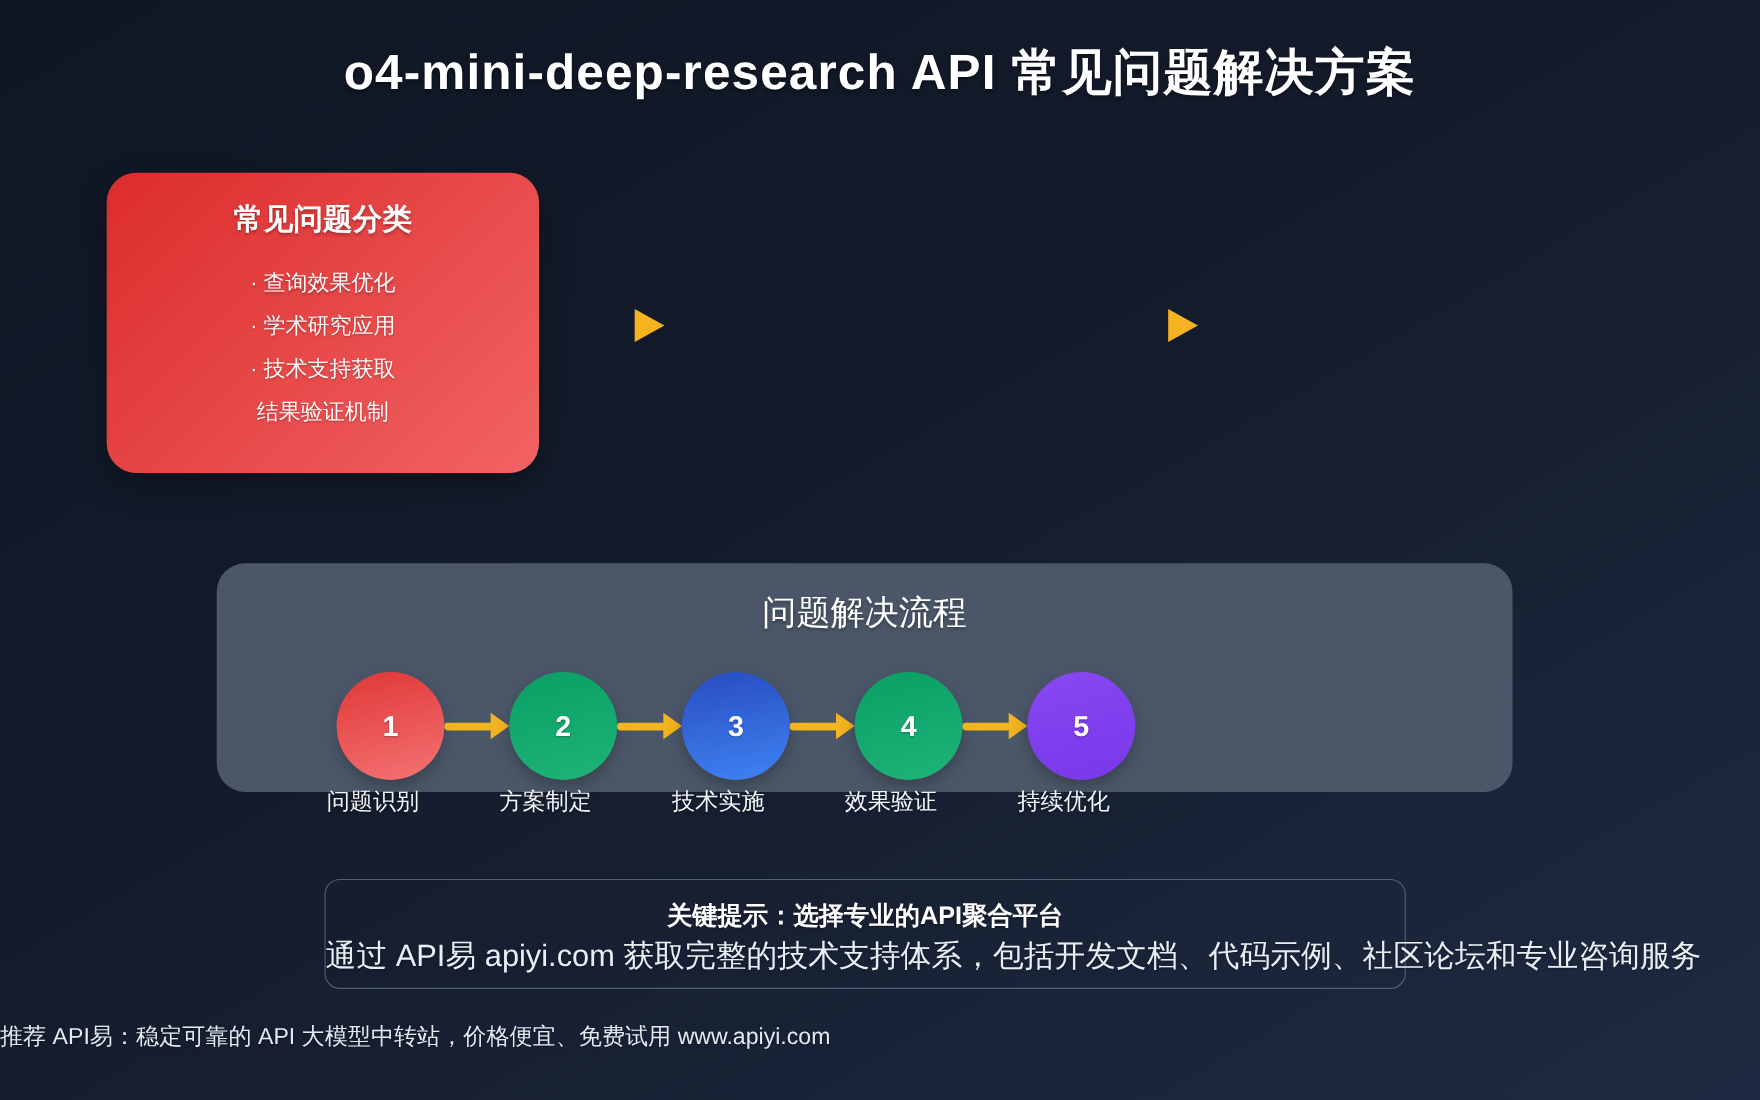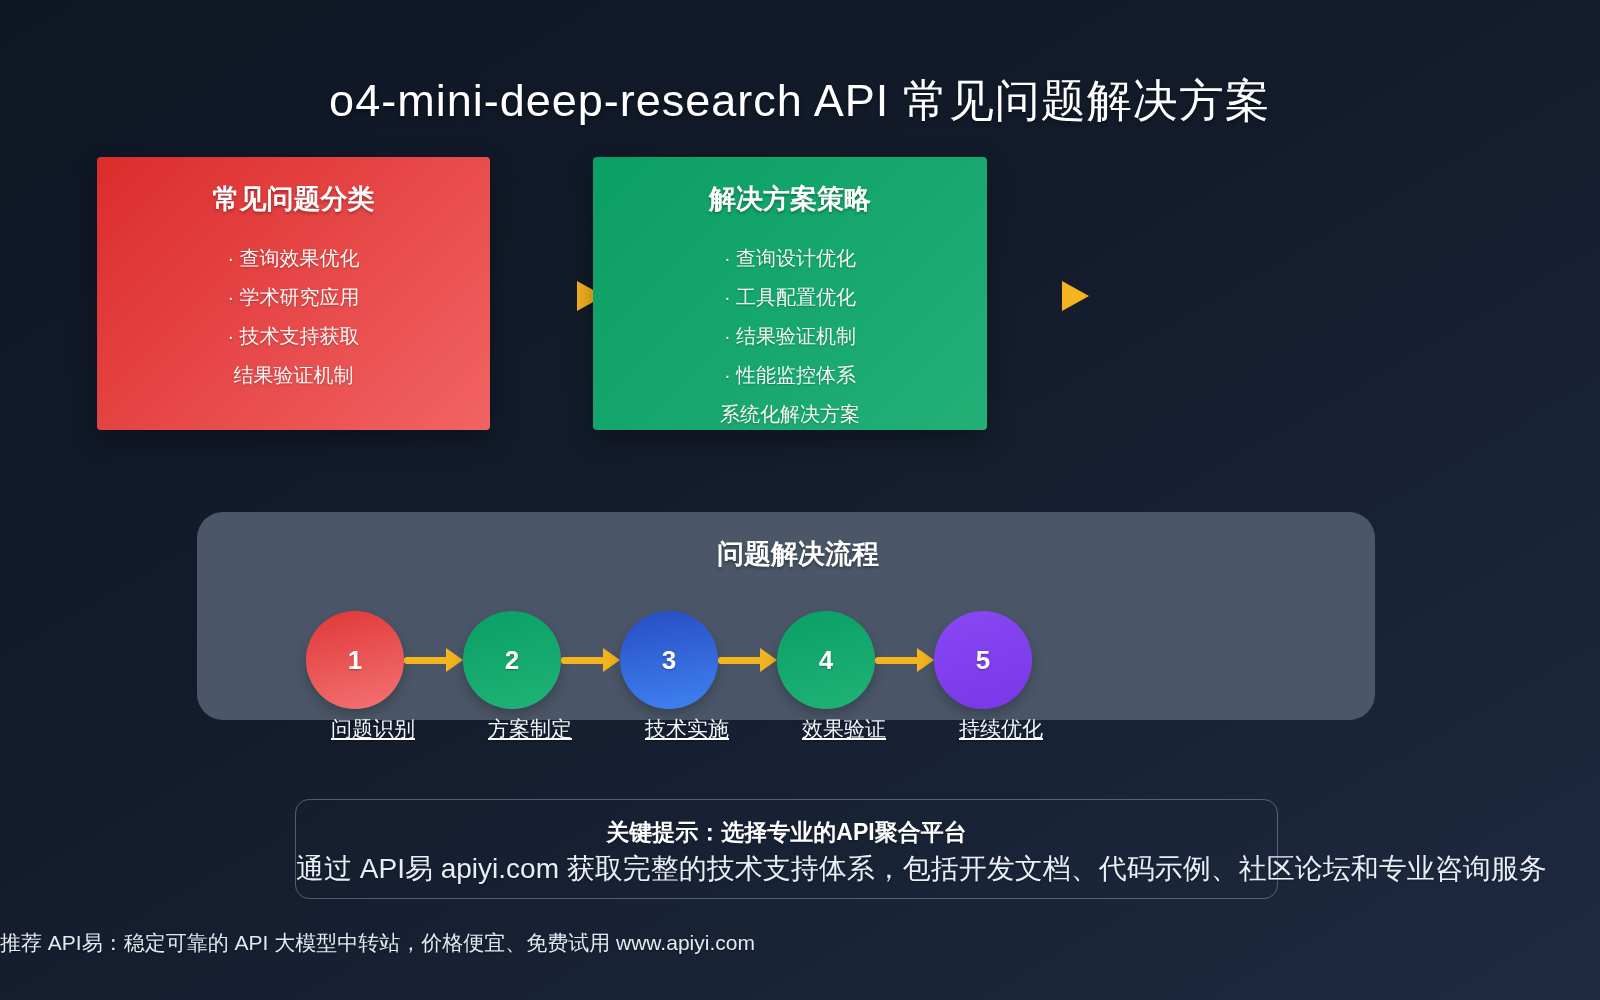--- a/index.html
+++ b/index.html
@@ -8,26 +8,26 @@
     background:#0f1623;
   }
   .canvas {
     position:relative; width:1600px; height:1000px; overflow:hidden;
     background: linear-gradient(150deg, #0f1624 0%, #141c2c 45%, #1e2a41 100%);
     color:#fff;
   }
   
   .page-title {
     position:absolute; top:36px; left:0; width:100%;
-    text-align:center; font-size:45px; font-weight:normal; letter-spacing:1px;
-    color:#ffffff; text-shadow:0 2px 4px rgba(0,0,0,.45);margin-top:35px;
+    text-align:center; font-size:45px; font-weight:bold; letter-spacing:1px;
+    color:#ffffff; text-shadow:0 2px 4px rgba(0,0,0,.45);
   }
   
   .card {
-    position:absolute; top:157px; height:273px; border-radius:4px;
+    position:absolute; top:157px; height:273px; border-radius:27px;
     box-shadow:0 10px 26px rgba(0,0,0,.35);
     text-align:center; box-sizing:border-box; padding-top:24px;
   }
   .card-red   { left:97px;   width:393px; background:linear-gradient(135deg,#dc2c2c 0%,#f26363 100%); }
   .card-green { left:593px;  width:394px; background:linear-gradient(135deg,#0b9e65 0%,#22b077 100%); }
   .card-blue  { left:1078px; width:384px; background:linear-gradient(135deg,#2a4bc2 0%,#3f7dea 100%); }
   .card-title {
     font-size:27px; font-weight:bold; line-height:36px; margin-bottom:22px;
     text-shadow:0 2px 3px rgba(0,0,0,.3);
   }
@@ -43,22 +43,22 @@
     border-left:27px solid #f5b320;
   }
   .card-arrow.a1 { left:577px; }
   .card-arrow.a2 { left:1062px; }
   
   .flow-panel {
     position:absolute; left:197px; top:512px; width:1178px; height:208px;
     background:#4b5769; border-radius:26px;
   }
   .flow-title {
-    position:absolute; top:24px; left:12px; width:100%; text-align:center;
-    font-size:27px; font-weight:bold; text-shadow:0 2px 3px rgba(0,0,0,.35);
+    position:absolute; top:24px; left:0; width:100%; text-align:center;
+    font-size:31px; font-weight:normal; text-shadow:0 2px 3px rgba(0,0,0,.35);
   }
   .steps-row {
     position:absolute; left:109px; top:99px; display:flex; align-items:center;
   }
   .step-circle {
     width:98px; height:98px; border-radius:50%;
     display:flex; align-items:center; justify-content:center;
     font-size:26px; font-weight:bold; color:#fff;
     box-shadow:0 6px 14px rgba(0,0,0,.25);
     text-shadow:0 1px 2px rgba(0,0,0,.3);
@@ -68,21 +68,21 @@
   .step-3 { background:linear-gradient(170deg,#2a4fc5 5%,#3d80ef 95%); }
   .step-5 { background:linear-gradient(165deg,#8747f2 5%,#7a38ea 95%); }
   .connector { width:59px; display:flex; align-items:center; }
   .connector-line { flex:1; height:7px; background:#f2b41f; border-radius:3px; }
   .connector-head {
     width:0; height:0; margin-left:-2px;
     border-top:12px solid transparent; border-bottom:12px solid transparent;
     border-left:17px solid #f2b41f;
   }
   
-  .labels-row { position:absolute; left:324px; top:714px; display:flex;text-decoration:underline; }
+  .labels-row { position:absolute; left:290px; top:714px; display:flex; }
   .step-label {
     width:98px; margin-right:59px; text-align:center; white-space:nowrap;
     font-size:21px; color:#f3f6fa; line-height:30px;
     text-shadow:0 1px 2px rgba(0,0,0,.4);
   }
   .step-label:last-child { margin-right:16px; }
   
   .tip-box {
     position:absolute; left:295px; top:799px; width:983px; height:100px;
     border:1px solid rgba(165,180,200,.42); border-radius:14px;
@@ -113,28 +113,20 @@
   <div class="card card-red">
     <div class="card-title">常见问题分类</div>
     <div class="card-item">查询效果优化</div>
     <div class="card-item">学术研究应用</div>
     <div class="card-item">技术支持获取</div>
     <div class="card-note">结果验证机制</div>
   </div>
 
   <div class="card-arrow a1"></div>
 
-  <div class="card card-green">
-    <div class="card-title">解决方案策略</div>
-    <div class="card-item">查询设计优化</div>
-    <div class="card-item">工具配置优化</div>
-    <div class="card-item">结果验证机制</div>
-    <div class="card-item">性能监控体系</div>
-    <div class="card-note">系统化解决方案</div>
-  </div>
 
   <div class="card-arrow a2"></div>
 
 
   <div class="flow-panel">
     <div class="flow-title">问题解决流程</div>
     <div class="steps-row">
       <div class="step-circle step-1">
         <span>1</span>
       </div>

